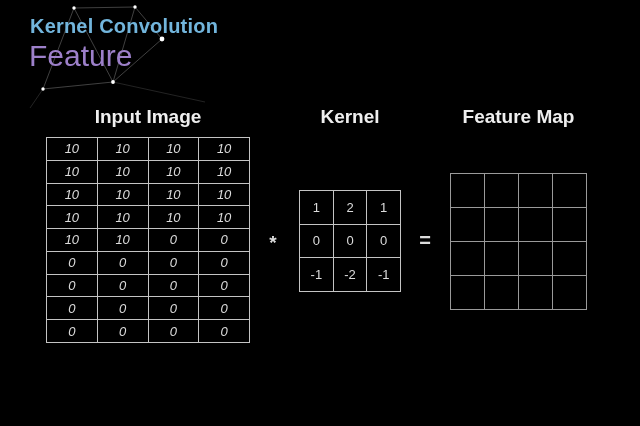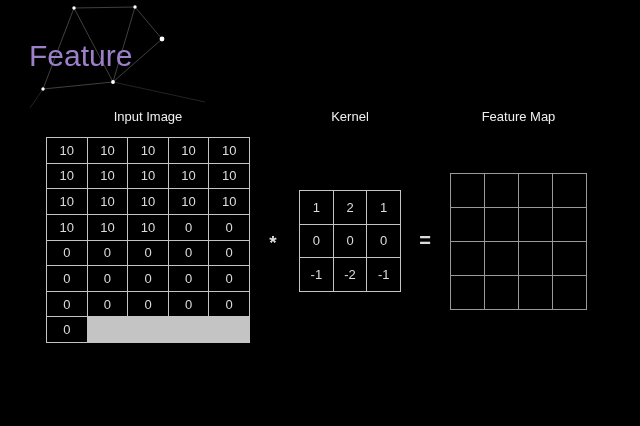--- a/index.html
+++ b/index.html
@@ -19,21 +19,21 @@
     color:var(--title-color,#72b5dc);
   }
   .subtitle{
     position:absolute;left:29px;top:40px;margin:0;
     font-size:30px;font-weight:400;line-height:1.05;
     color:var(--subtitle-color,#9d80ca);
   }
 
   .section-label{
     position:absolute;top:107px;margin:0;
-    text-align:center;font-size:13px;font-weight:400;line-height:20px;
+    text-align:center;font-size:19px;font-weight:700;line-height:20px;
     color:var(--label-text,#efefef);
   }
   .label-input{left:46px;width:204px;}
   .label-kernel{left:299px;width:102px;}
   .label-feature{left:450px;width:137px;}
 
   .grid{
     position:absolute;display:grid;gap:1px;
     background:var(--grid-line,#c4c4c4);
     border:1px solid var(--grid-line,#c4c4c4);
@@ -80,27 +80,28 @@
     </g>
     <g fill="#ffffff">
       <circle cx="74" cy="8" r="1.7"></circle>
       <circle cx="135" cy="7" r="1.7"></circle>
       <circle cx="162" cy="39" r="2.4"></circle>
       <circle cx="113" cy="82" r="1.9"></circle>
       <circle cx="43" cy="89" r="1.7"></circle>
     </g>
   </svg>
 
+  <h1 class="title">Kernel Convolution</h1>
   <h2 class="subtitle">Feature</h2>
 
   <p class="section-label label-input">Input Image</p>
   <p class="section-label label-kernel">Kernel</p>
   <p class="section-label label-feature">Feature Map</p>
 
-  <div class="grid grid-input" style="grid-template-columns: repeat(5, 1fr);">
+  <div class="grid grid-input" style="grid-template-columns: repeat(4, 1fr); font-style: italic;">
       <div class="cell">10</div>
       <div class="cell">10</div>
       <div class="cell">10</div>
       <div class="cell">10</div>
       <div class="cell">10</div>
       <div class="cell">10</div>
       <div class="cell">10</div>
       <div class="cell">10</div>
       <div class="cell">10</div>
       <div class="cell">10</div>

